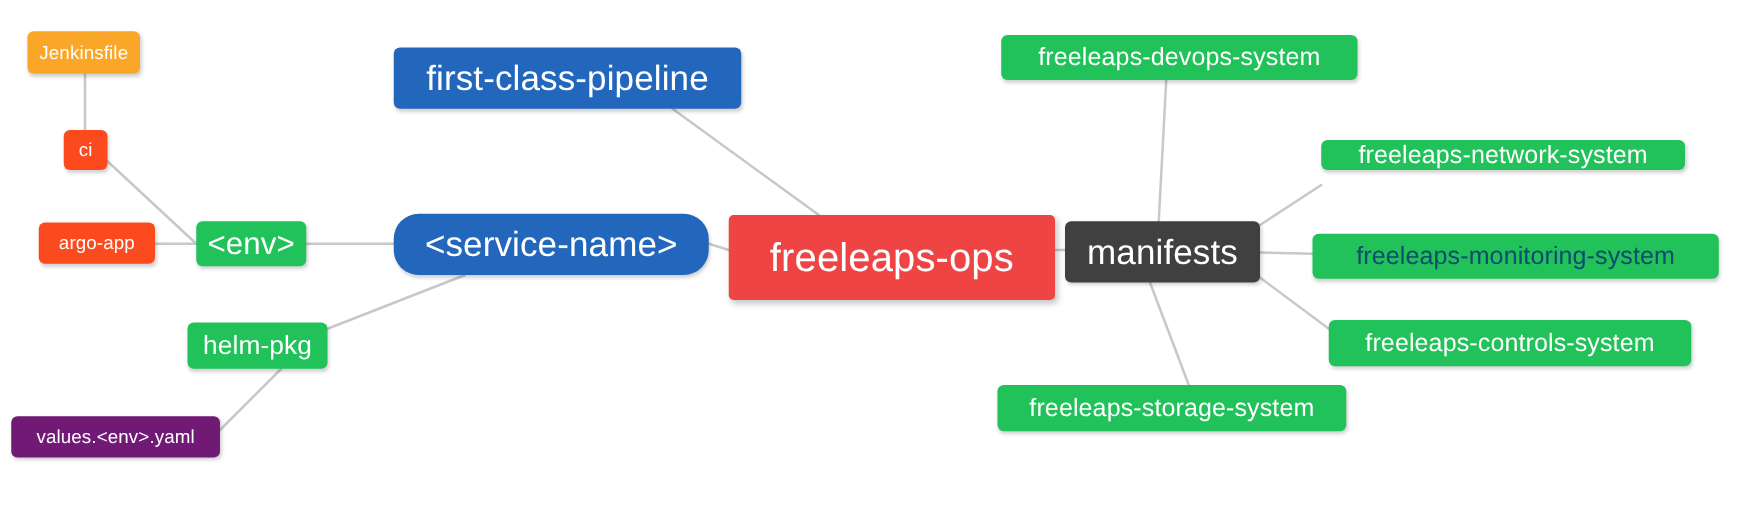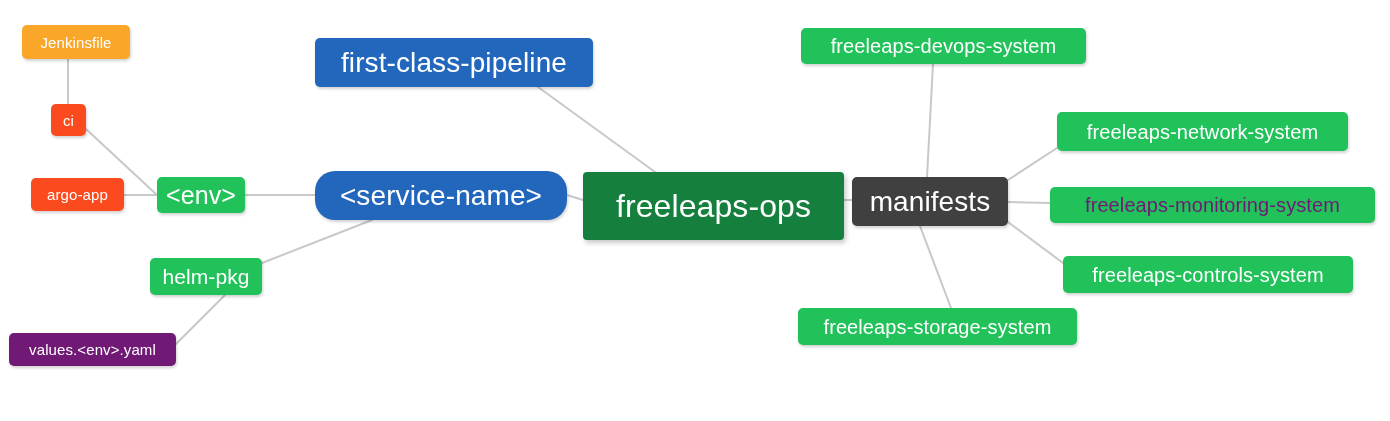--- a/index.html
+++ b/index.html
@@ -60,29 +60,29 @@
       <line x1="567" y1="195" x2="583" y2="200" stroke="#c8c8c8" stroke-width="2" stroke-linecap="round"></line>
       <line x1="538" y1="87" x2="655" y2="172" stroke="#c8c8c8" stroke-width="2" stroke-linecap="round"></line>
       <line x1="844" y1="200" x2="852" y2="200" stroke="#c8c8c8" stroke-width="2" stroke-linecap="round"></line>
       <line x1="933" y1="64" x2="927" y2="177" stroke="#c8c8c8" stroke-width="2" stroke-linecap="round"></line>
       <line x1="1057" y1="148" x2="1008" y2="180" stroke="#c8c8c8" stroke-width="2" stroke-linecap="round"></line>
       <line x1="1050" y1="203" x2="1008" y2="202" stroke="#c8c8c8" stroke-width="2" stroke-linecap="round"></line>
       <line x1="1063" y1="263" x2="1008" y2="222" stroke="#c8c8c8" stroke-width="2" stroke-linecap="round"></line>
       <line x1="951" y1="308" x2="920" y2="226" stroke="#c8c8c8" stroke-width="2" stroke-linecap="round"></line>
     </svg>
   <div id="nodes-layer">
-      <div class="node" style="left: 22px; top: 25px; width: 108px; height: 34px; background: rgb(250, 166, 40); font-size: 15px; color: rgb(255, 255, 255);">Jenkinsfile</div>
+      <div class="node" style="left: 22px; top: 25px; width: 90px; height: 34px; background: rgb(250, 166, 40); font-size: 15px; color: rgb(255, 255, 255);">Jenkinsfile</div>
       <div class="node" style="left: 51px; top: 104px; width: 35px; height: 32px; background: rgb(251, 74, 30); font-size: 15px; color: rgb(255, 255, 255);">ci</div>
       <div class="node" style="left: 31px; top: 178px; width: 93px; height: 33px; background: rgb(251, 74, 30); font-size: 15px; color: rgb(255, 255, 255);">argo-app</div>
       <div class="node" style="left: 157px; top: 177px; width: 88px; height: 36px; background: rgb(33, 194, 90); font-size: 25px; color: rgb(255, 255, 255);">&lt;env&gt;</div>
       <div class="node" style="left: 150px; top: 258px; width: 112px; height: 37px; background: rgb(33, 194, 90); font-size: 21px; color: rgb(255, 255, 255);">helm-pkg</div>
       <div class="node" style="left: 9px; top: 333px; width: 167px; height: 33px; background: #701a75; font-size: 15px; color: rgb(255, 255, 255);">values.&lt;env&gt;.yaml</div>
       <div class="node" style="left: 315px; top: 38px; width: 278px; height: 49px; background: rgb(35, 103, 188); font-size: 28px; color: rgb(255, 255, 255);">first-class-pipeline</div>
       <div class="node" style="left: 315px; top: 171px; width: 252px; height: 49px; background: rgb(35, 103, 188); font-size: 28px; color: rgb(255, 255, 255); border-radius: 20px;">&lt;service-name&gt;</div>
-      <div class="node n-root" style="left: 583px; top: 172px; width: 261px; height: 68px; background: #15803d; font-size: 32px; color: rgb(255, 255, 255);">freeleaps-ops</div>
+      <div class="node n-root" style="left: 583px; top: 172px; width: 261px; height: 68px; background: #ef4444; font-size: 32px; color: rgb(255, 255, 255);">freeleaps-ops</div>
       <div class="node" style="left: 852px; top: 177px; width: 156px; height: 49px; background: #404040; font-size: 28px; color: rgb(255, 255, 255);">manifests</div>
       <div class="node" style="left: 801px; top: 28px; width: 285px; height: 36px; background: rgb(33, 194, 90); font-size: 20px; color: rgb(255, 255, 255);">freeleaps-devops-system</div>
-      <div class="node" style="left: 1057px; top: 112px; width: 291px; height: 39px; background: rgb(33, 194, 90); font-size: 20px; color: rgb(255, 255, 255);">freeleaps-network-system</div>
-      <div class="node" style="left: 1050px; top: 187px; width: 325px; height: 36px; background: rgb(33, 194, 90); font-size: 20px; color: #701a75;">freeleaps-monitoring-system</div>
+      <div class="node" style="left: 1057px; top: 112px; width: 291px; height: 24px; background: rgb(33, 194, 90); font-size: 20px; color: rgb(255, 255, 255);">freeleaps-network-system</div>
+      <div class="node" style="left: 1050px; top: 187px; width: 325px; height: 36px; background: rgb(33, 194, 90); font-size: 20px; color: #0c4a6e;">freeleaps-monitoring-system</div>
       <div class="node" style="left: 1063px; top: 256px; width: 290px; height: 37px; background: rgb(33, 194, 90); font-size: 20px; color: rgb(255, 255, 255);">freeleaps-controls-system</div>
       <div class="node" style="left: 798px; top: 308px; width: 279px; height: 37px; background: rgb(33, 194, 90); font-size: 20px; color: rgb(255, 255, 255);">freeleaps-storage-system</div>
     </div>
 </div>
 
 </body></html>

